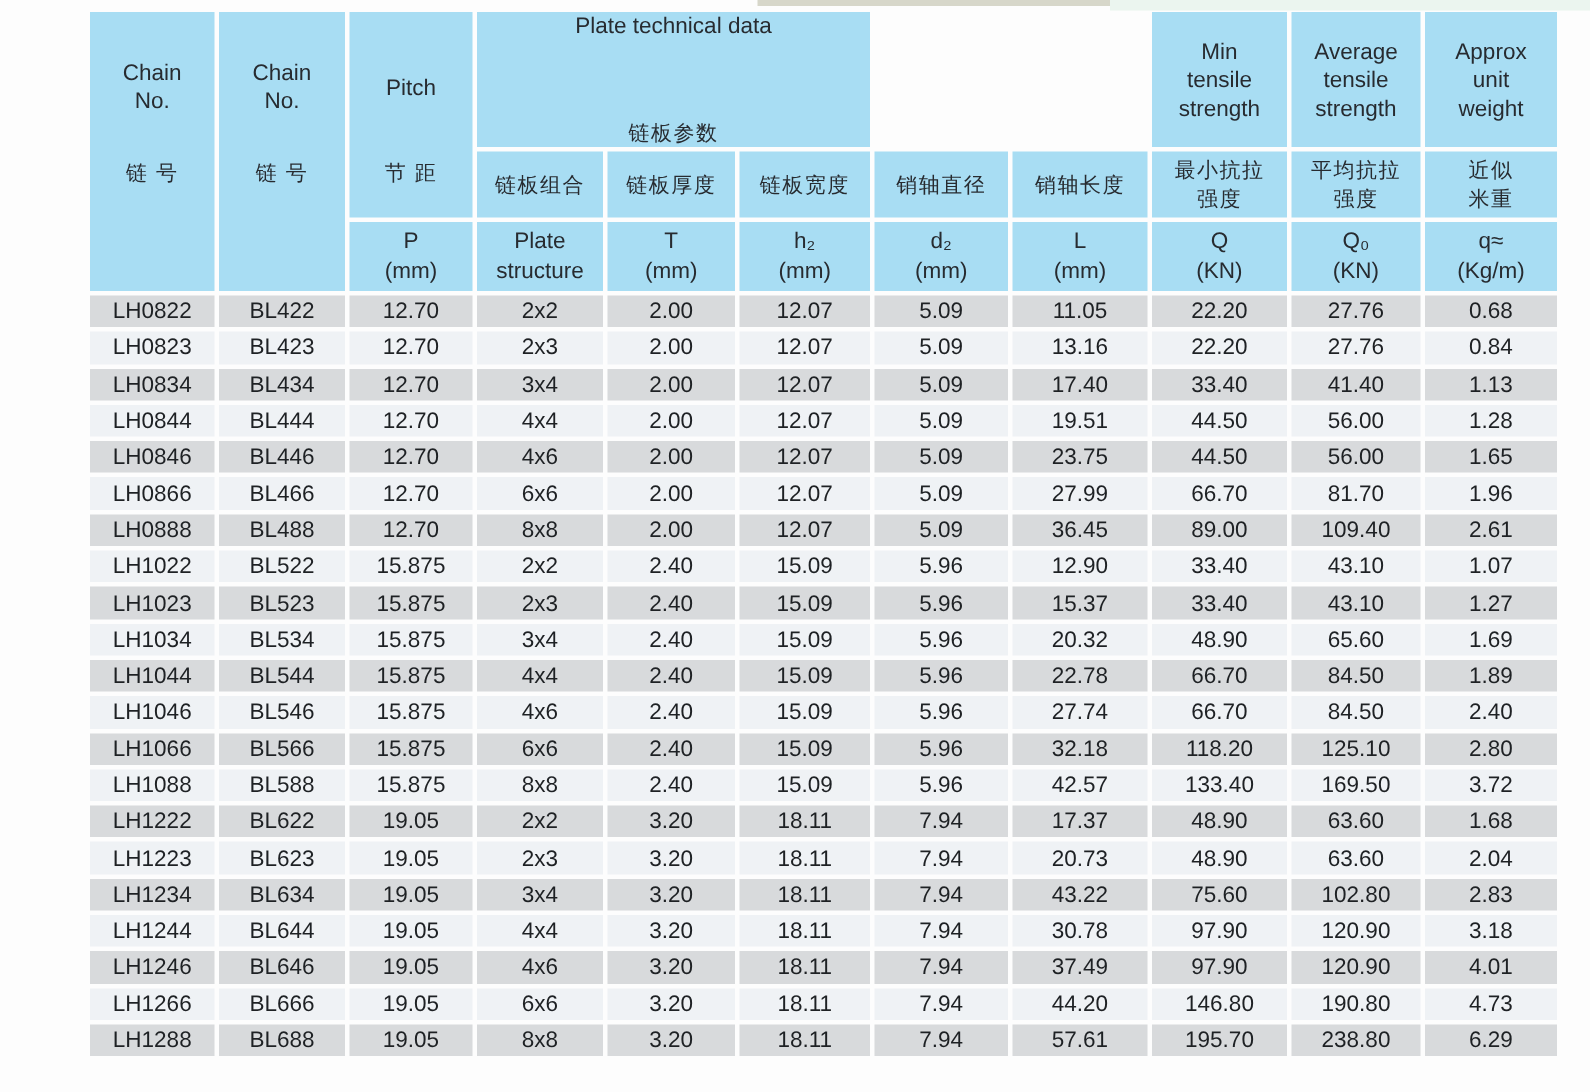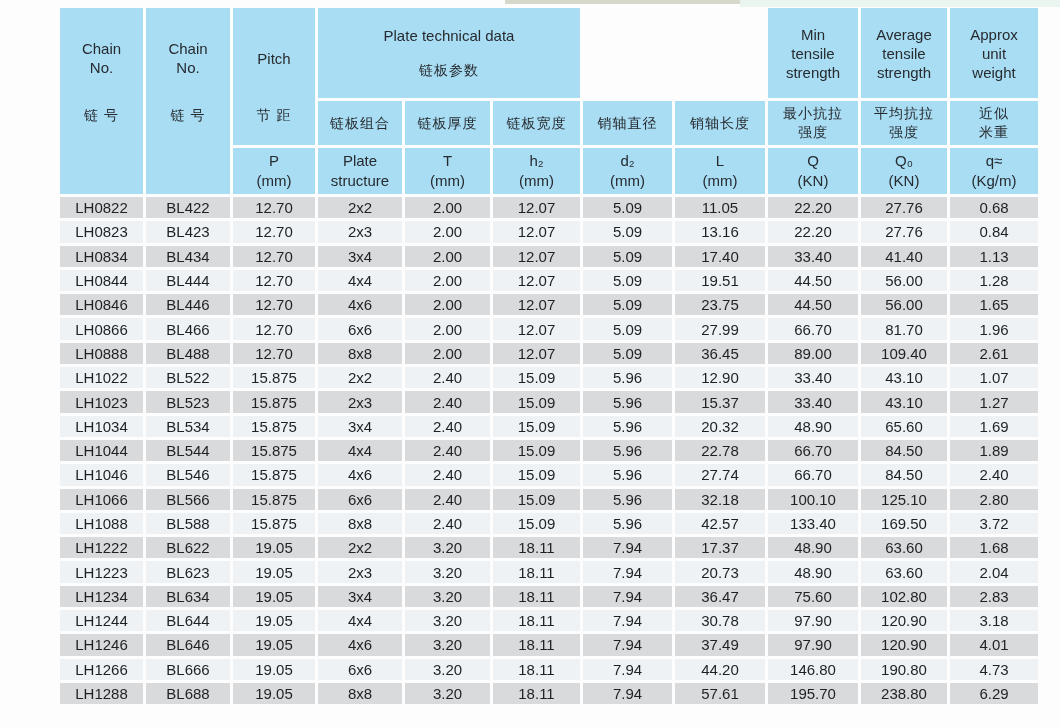--- a/index.html
+++ b/index.html
@@ -34,21 +34,21 @@
 
   
   .tall { justify-content:flex-start; padding-top:22px; }
   .tall .h-en { height:56px; display:flex; align-items:center; }
   .tall .h-zh { margin-top:20px;text-align:right; }
 
   .group { row-gap:16px; }
 
   .span3 { grid-row:1 / 4; }
   .span2 { grid-row:1 / 3; }
-  .g-plate { grid-column:4 / 7; grid-row:1; }
+  .g-plate { grid-column:4 / 7; grid-row:1;justify-content:space-between; }
   .g-pin   { grid-column:7 / 9; grid-row:1; }
   .r2 { grid-row:2; }
   .r3 { grid-row:3; }
   .c3{grid-column:3}.c4{grid-column:4}.c5{grid-column:5}.c6{grid-column:6}
   .c7{grid-column:7}.c8{grid-column:8}.c9{grid-column:9}.c10{grid-column:10}.c11{grid-column:11}
 
   .tbody { margin-top:3px; }
   .trow { height:21.3px; margin-top:3px; }
   .trow:first-child { margin-top:0; }
   .dcell {
@@ -327,21 +327,21 @@
       </div>
       <div class="trow odd">
         <div class="dcell">LH1066</div>
         <div class="dcell">BL566</div>
         <div class="dcell">15.875</div>
         <div class="dcell">6x6</div>
         <div class="dcell">2.40</div>
         <div class="dcell">15.09</div>
         <div class="dcell">5.96</div>
         <div class="dcell">32.18</div>
-        <div class="dcell">100.10</div>
+        <div class="dcell">118.20</div>
         <div class="dcell">125.10</div>
         <div class="dcell">2.80</div>
       </div>
       <div class="trow even">
         <div class="dcell">LH1088</div>
         <div class="dcell">BL588</div>
         <div class="dcell">15.875</div>
         <div class="dcell">8x8</div>
         <div class="dcell">2.40</div>
         <div class="dcell">15.09</div>
@@ -378,21 +378,21 @@
         <div class="dcell">2.04</div>
       </div>
       <div class="trow odd">
         <div class="dcell">LH1234</div>
         <div class="dcell">BL634</div>
         <div class="dcell">19.05</div>
         <div class="dcell">3x4</div>
         <div class="dcell">3.20</div>
         <div class="dcell">18.11</div>
         <div class="dcell">7.94</div>
-        <div class="dcell">36.47</div>
+        <div class="dcell">43.22</div>
         <div class="dcell">75.60</div>
         <div class="dcell">102.80</div>
         <div class="dcell">2.83</div>
       </div>
       <div class="trow even">
         <div class="dcell">LH1244</div>
         <div class="dcell">BL644</div>
         <div class="dcell">19.05</div>
         <div class="dcell">4x4</div>
         <div class="dcell">3.20</div>

